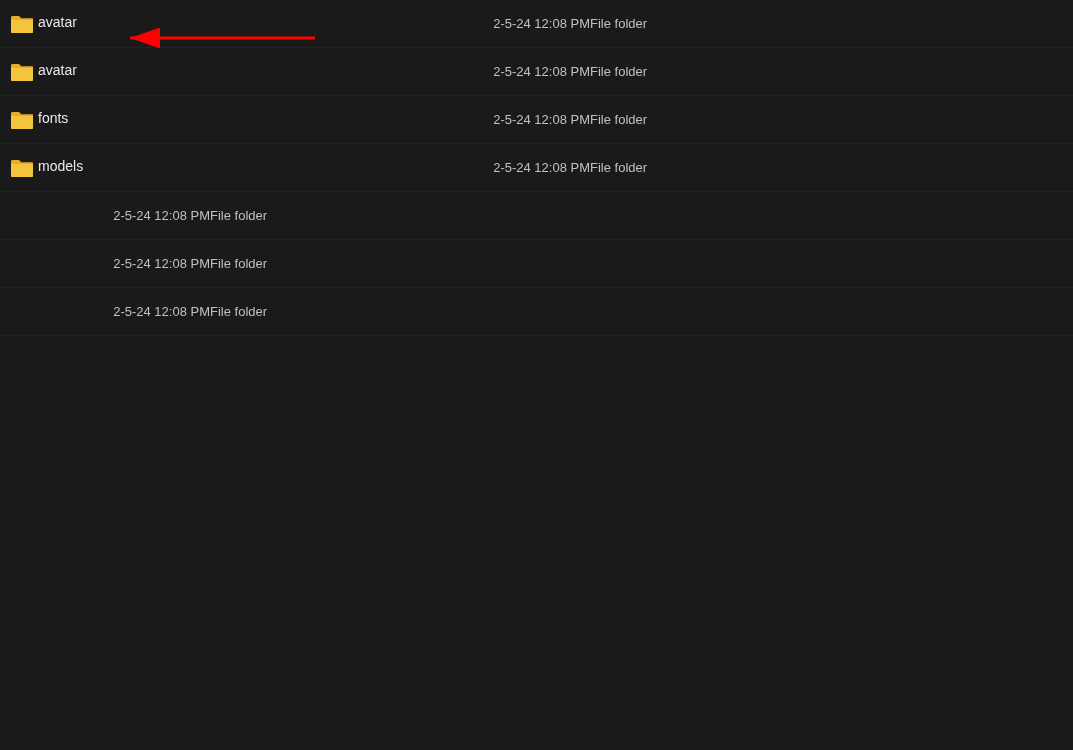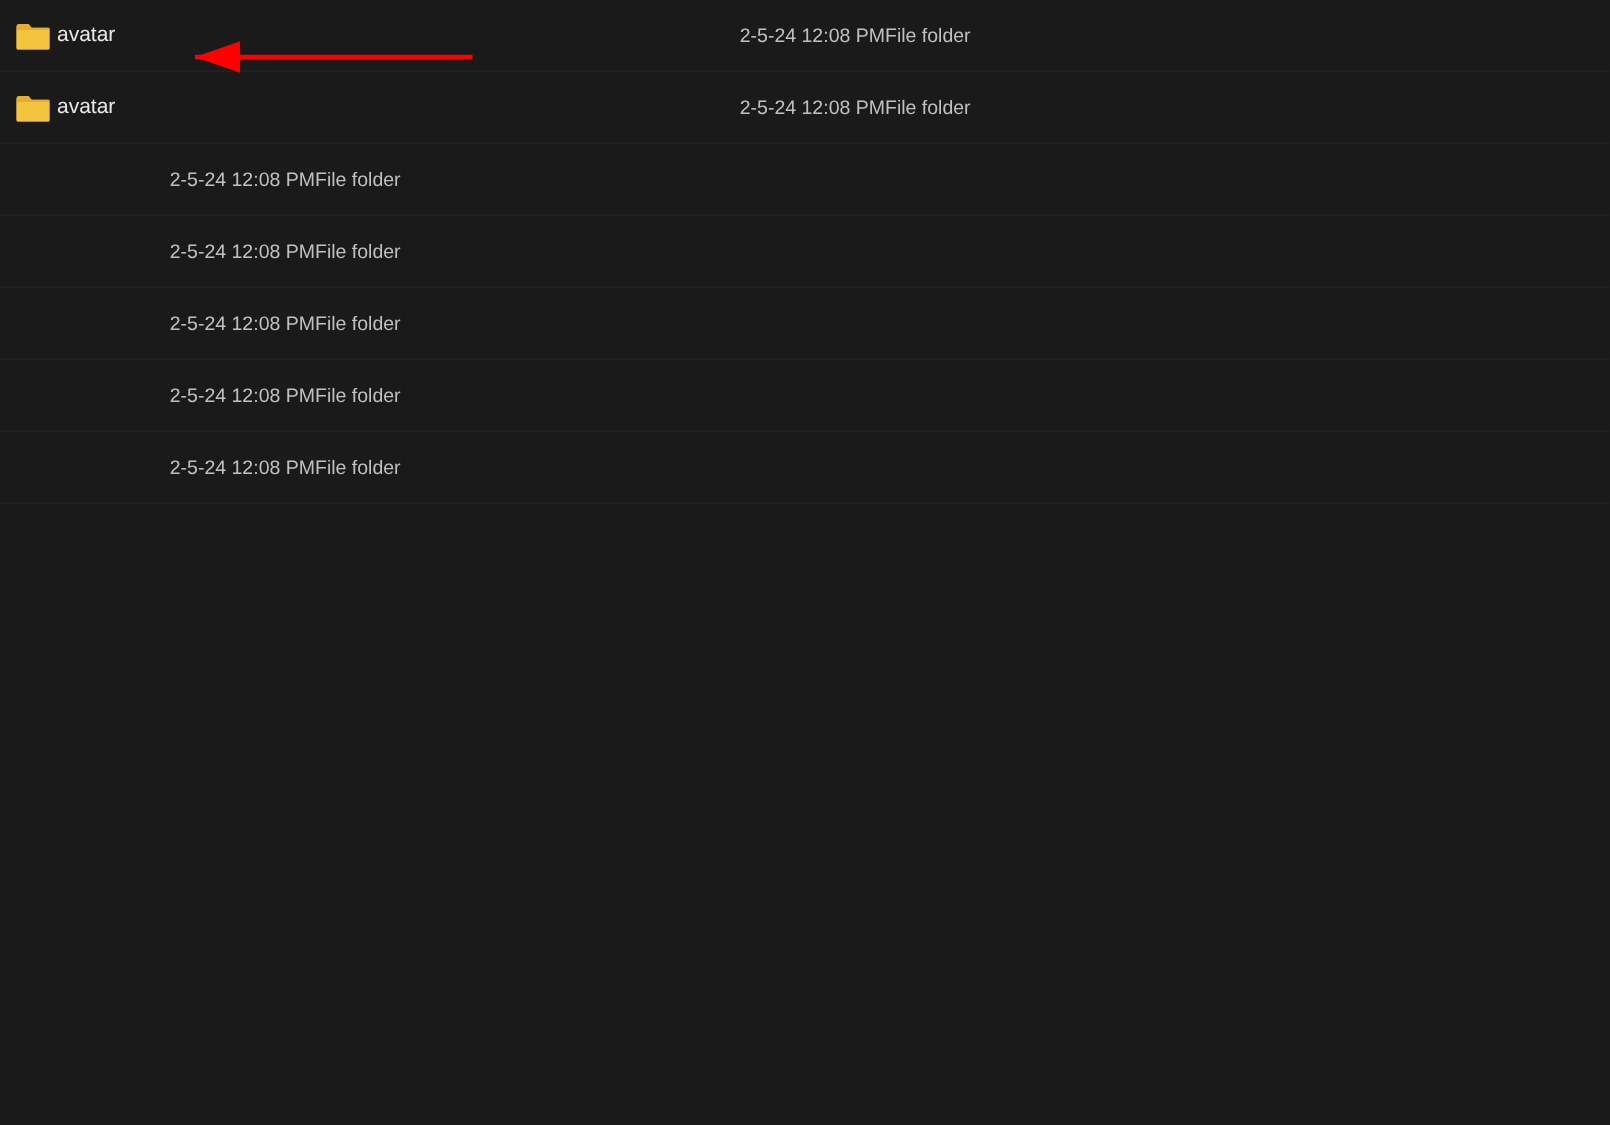--- a/index.html
+++ b/index.html
@@ -109,24 +109,44 @@
         <path d="M1 6 L1 18 Q1 19 2 19 L22 19 Q23 19 23 18 L23 6 Z" fill="#F5C842" opacity="0.85"></path>
         <path d="M1 4 L1 6 L23 6 L23 4.5 L11 4.5 L9 2 L3 2 Q1 2 1 4 Z" fill="#E6AC2C"></path>
       </svg>
     </div>
         <span class="file-name">avatar</span>
       </div>
       <div class="file-date">2-5-24 12:08 PM</div>
       <div class="file-type">File folder</div>
     </div>
     <div class="file-row">
+      <div class="file-name-col">
+        <div class="folder-icon">
+      <svg viewBox="0 0 24 20" xmlns="http://www.w3.org/2000/svg">
+        <path d="M1 4 Q1 2 3 2 L9 2 L11 4.5 L22 4.5 Q23 4.5 23 6 L23 18 Q23 19 22 19 L2 19 Q1 19 1 18 Z" fill="#E6AC2C"></path>
+        <path d="M1 6 L1 18 Q1 19 2 19 L22 19 Q23 19 23 18 L23 6 Z" fill="#F5C842" opacity="0.85"></path>
+        <path d="M1 4 L1 6 L23 6 L23 4.5 L11 4.5 L9 2 L3 2 Q1 2 1 4 Z" fill="#E6AC2C"></path>
+      </svg>
+    </div>
+        <span class="file-name">fonts</span>
+      </div>
       <div class="file-date">2-5-24 12:08 PM</div>
       <div class="file-type">File folder</div>
     </div>
     <div class="file-row">
+      <div class="file-name-col">
+        <div class="folder-icon">
+      <svg viewBox="0 0 24 20" xmlns="http://www.w3.org/2000/svg">
+        <path d="M1 4 Q1 2 3 2 L9 2 L11 4.5 L22 4.5 Q23 4.5 23 6 L23 18 Q23 19 22 19 L2 19 Q1 19 1 18 Z" fill="#E6AC2C"></path>
+        <path d="M1 6 L1 18 Q1 19 2 19 L22 19 Q23 19 23 18 L23 6 Z" fill="#F5C842" opacity="0.85"></path>
+        <path d="M1 4 L1 6 L23 6 L23 4.5 L11 4.5 L9 2 L3 2 Q1 2 1 4 Z" fill="#E6AC2C"></path>
+      </svg>
+    </div>
+        <span class="file-name">models</span>
+      </div>
       <div class="file-date">2-5-24 12:08 PM</div>
       <div class="file-type">File folder</div>
     </div>
     <div class="file-row">
       <div class="file-date">2-5-24 12:08 PM</div>
       <div class="file-type">File folder</div>
     </div>
     <div class="file-row">
       <div class="file-date">2-5-24 12:08 PM</div>
       <div class="file-type">File folder</div>

